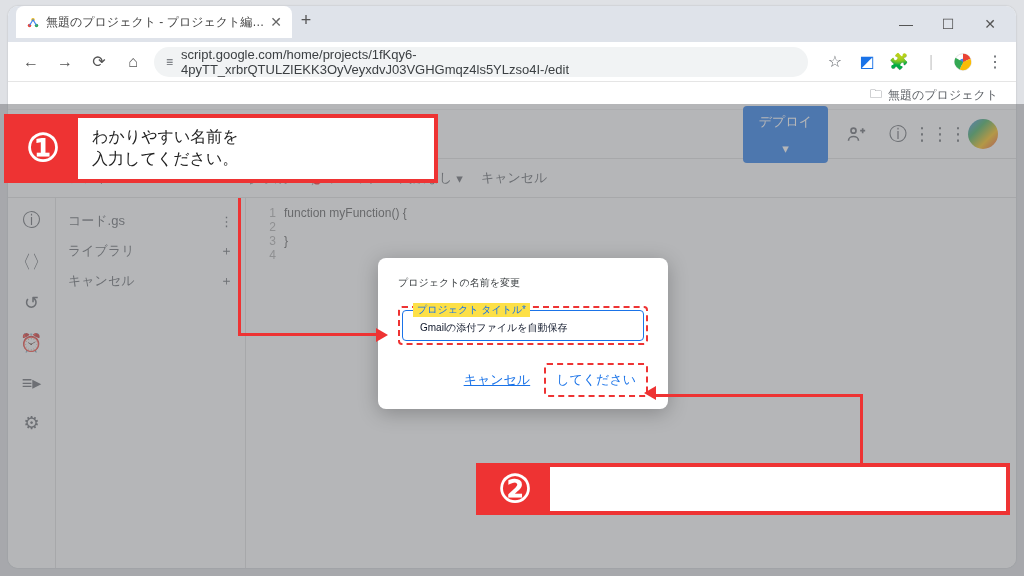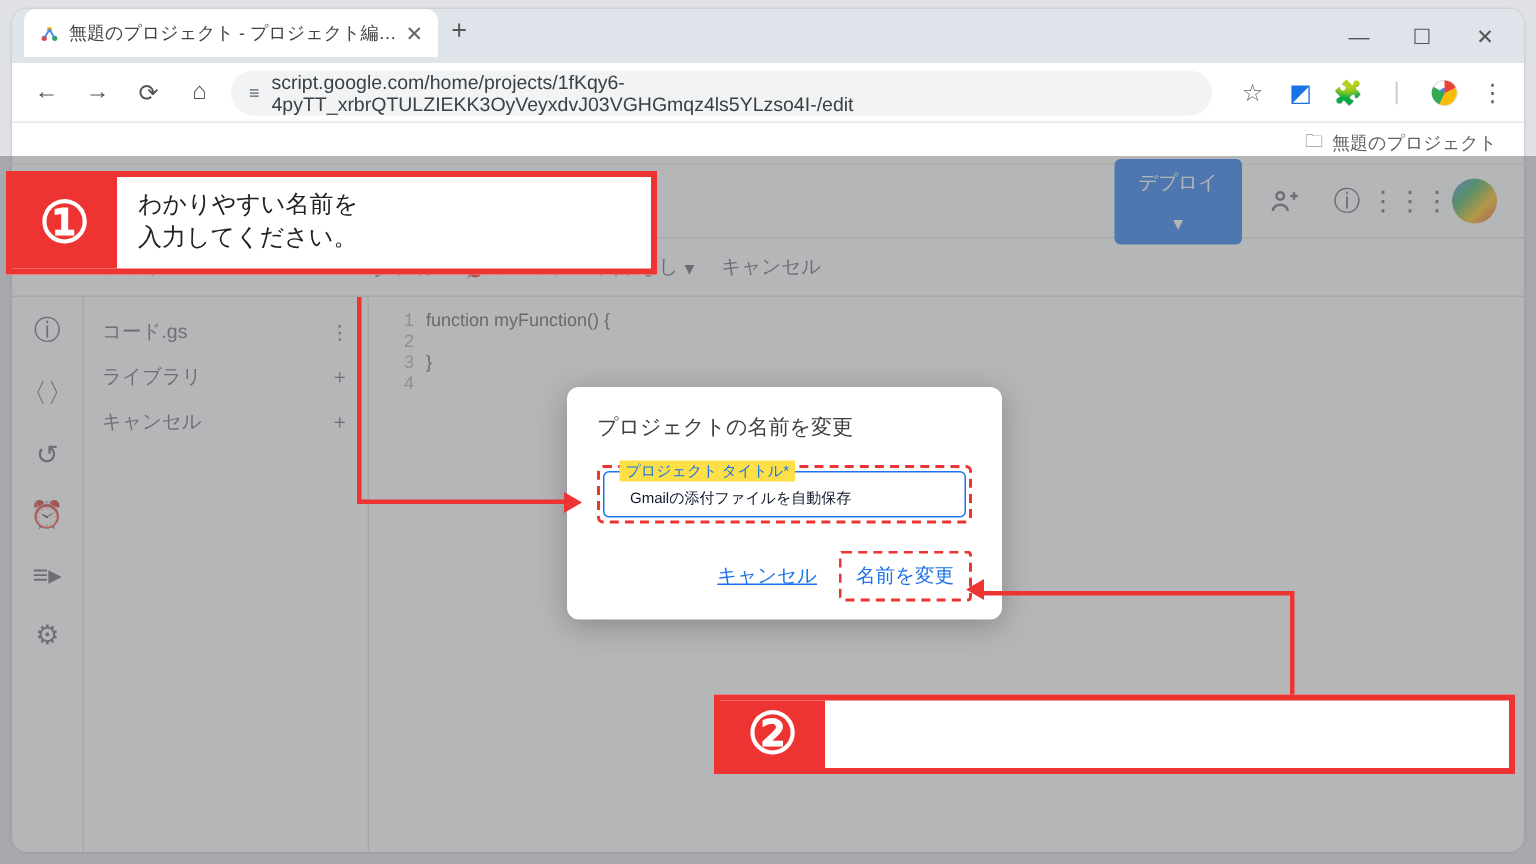--- a/index.html
+++ b/index.html
@@ -41,21 +41,21 @@
 .workspace { display: flex; height: calc(100% - 88px); }
 .rail { width: 48px; border-right: 1px solid #e0e0e0; display: flex; flex-direction: column; align-items: center; padding-top: 10px; gap: 18px; color: #5f6368; font-size: 18px; }
 .sidepanel { width: 190px; border-right: 1px solid #e0e0e0; padding: 8px 10px; font-size: 13px; color: #5f6368; }
 .sp-row { display: flex; justify-content: space-between; align-items: center; padding: 6px 2px; }
 .editor { flex: 1; padding: 8px 12px; font-family: monospace; font-size: 12px; color: #555; }
 .gutter { display: inline-block; width: 18px; text-align: right; color: #aaa; margin-right: 8px; }
 
 .overlay { position: absolute; top: 104px; left: 0; right: 0; bottom: 0; background: rgba(120,122,125,0.55); }
 
 .dialog { position: absolute; top: 258px; left: 378px; width: 290px; background: #fff; border-radius: 8px; box-shadow: 0 4px 20px rgba(0,0,0,0.25); padding: 18px 20px 12px; }
-.dlg-title { font-size: 14px; color: #3c4043; margin-bottom: 16px; }
+.dlg-title { font-size: 10px; color: #3c4043; margin-bottom: 16px; }
 .field-wrap { border: 2px dashed #e33; border-radius: 4px; padding: 2px; }
 .field { border: 1px solid #1a73e8; border-radius: 4px; padding: 1px; position: relative; }
 .field-label { position: absolute; top: -8px; left: 10px; background: #fde047; padding: 0 4px; font-size: 10px; color: #1a73e8; }
 .field-input { border: none; outline: none; width: 100%; padding: 10px 16px 6px; font-size: 10px; color: #0f172a; }
 .dlg-actions { display: flex; justify-content: flex-end; gap: 4px; margin-top: 18px; align-items: center; }
 .dlg-cancel { color: #1a73e8; font-size: 13px; padding: 6px 10px; text-decoration: underline; }
 .dlg-rename-wrap { border: 2px dashed #e33; padding: 2px; border-radius: 3px; }
 .dlg-rename { color: #1a73e8; font-size: 13px; padding: 4px 8px; display: inline-block; }
 
 .callout { position: absolute; background: #fff; border: 4px solid #e33; display: flex; align-items: center; }
@@ -205,21 +205,21 @@
   <div class="dlg-title">プロジェクトの名前を変更</div>
   <div class="field-wrap">
     <div class="field">
       <span class="field-label">プロジェクト タイトル*</span>
       <input class="field-input" value="Gmailの添付ファイルを自動保存" style="">
     </div>
   </div>
   <div class="dlg-actions">
     <span class="dlg-cancel">キャンセル</span>
     <span class="dlg-rename-wrap">
-      <span class="dlg-rename">名前を変更</span>
+      <span class="dlg-rename">してください</span>
     </span>
   </div>
 </div>
 
 <div class="callout" style="top:114px; left:4px; width:434px;">
   <div class="c-num">①</div>
   <div class="c-text" style="white-space:pre-line">わかりやすい名前を
 入力してください。</div>
 </div>
 <div class="arrow-line" style="top:198px; left:238px; width:3px; height:138px;"></div>

